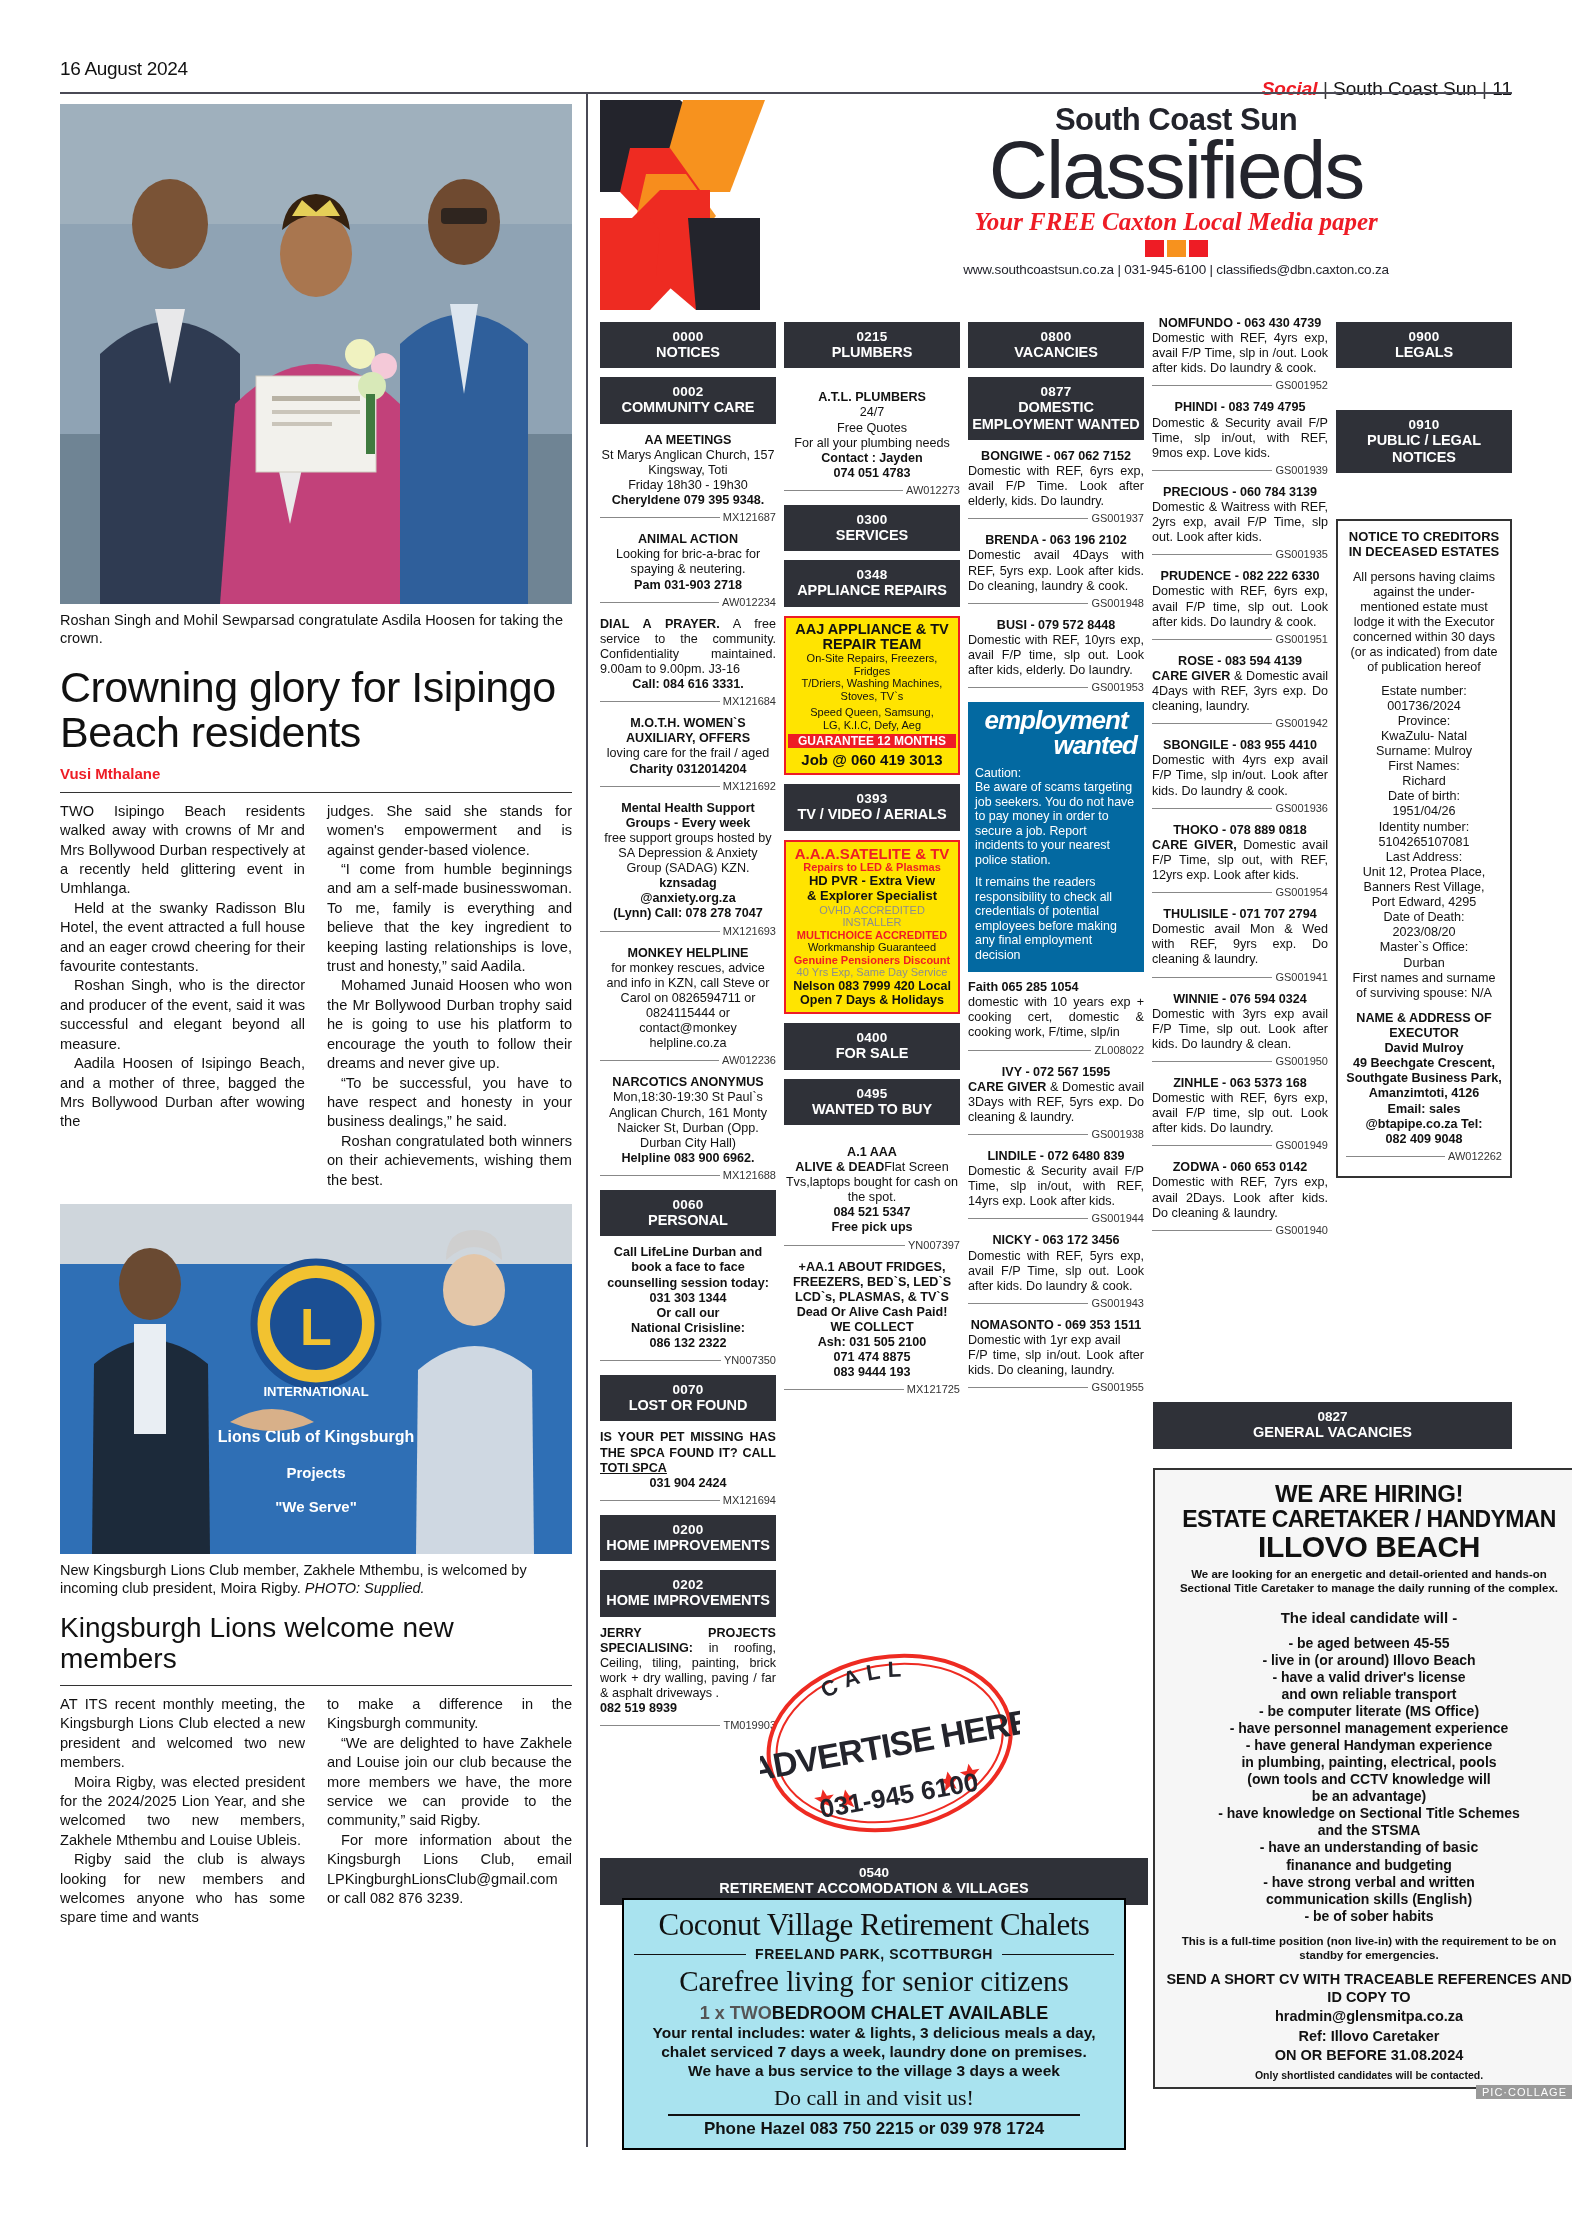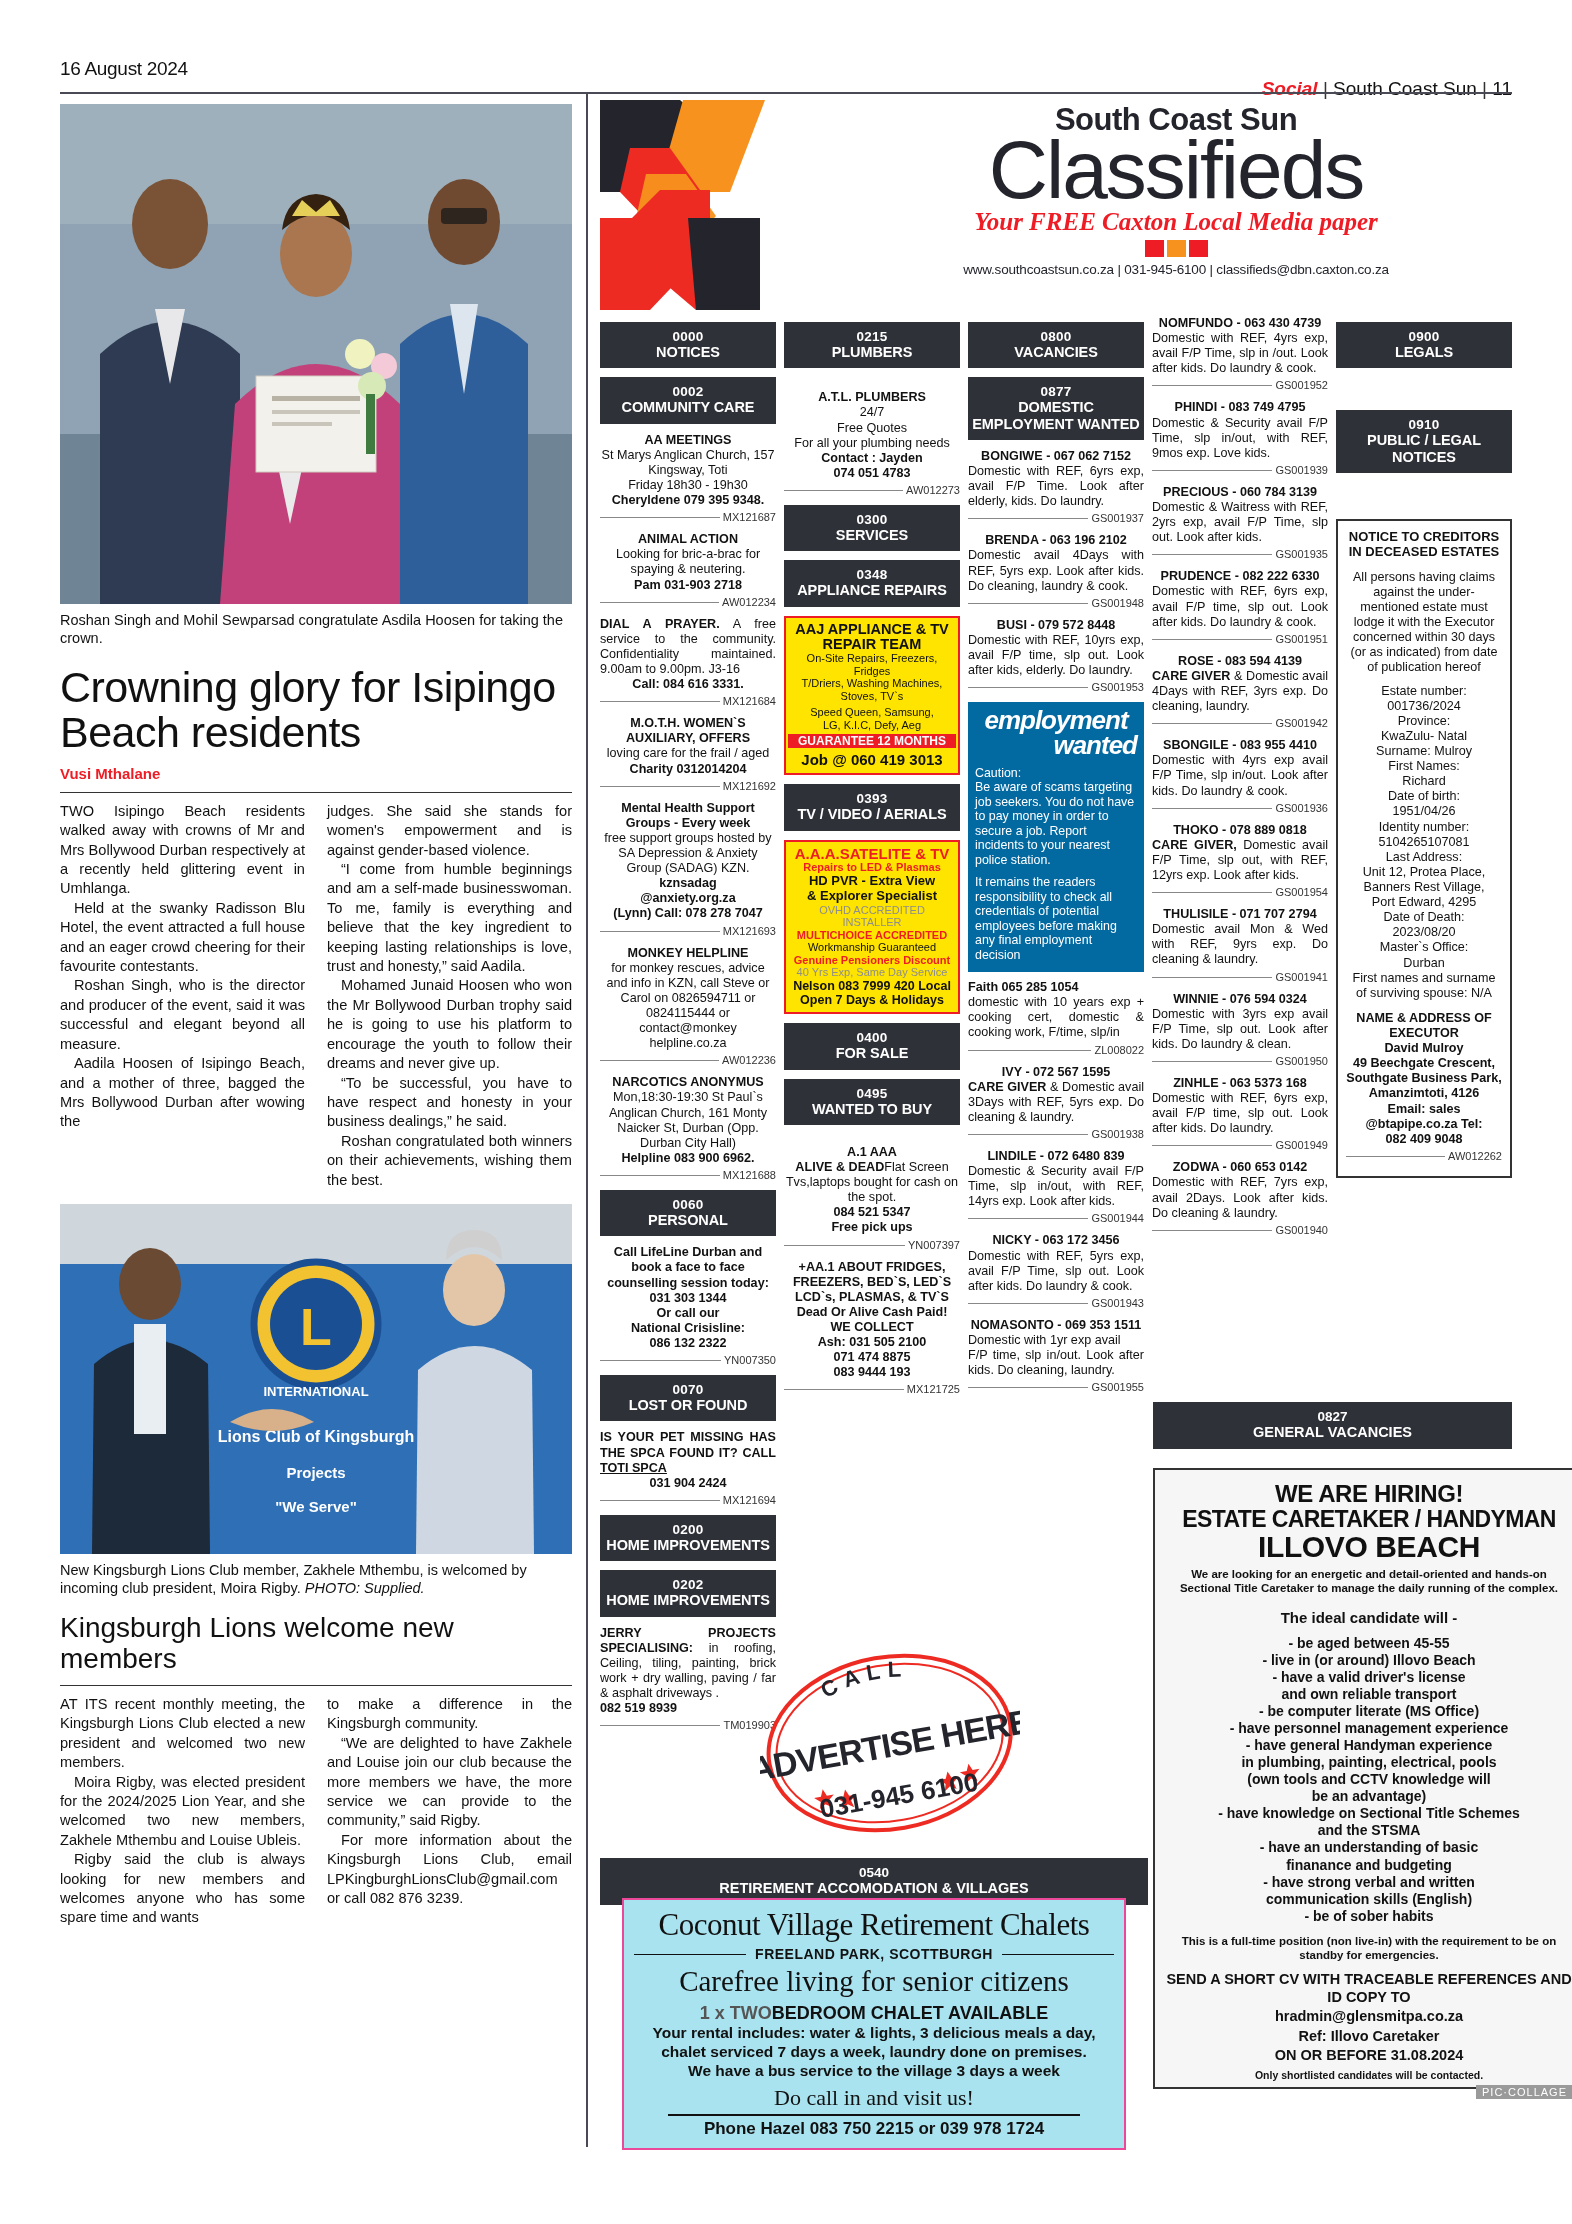--- a/index.html
+++ b/index.html
@@ -79,21 +79,21 @@
   
   .notice{border:2px solid #333;padding:9px 8px 4px;text-align:center;font-size:12.6px;line-height:1.2;}
   .notice .hd{font-weight:bold;font-size:13px;line-height:1.15;}
   .notice .bold{font-weight:bold;}
 
   
   .wide-cat{background:#2f3138;color:#fff;text-align:center;font-weight:bold;padding:7px 2px 8px;line-height:1.14;}
   .wide-cat .num{display:block;font-size:13.5px;}
   .wide-cat .nm{display:block;font-size:14.5px;}
 
-  .coconut{border:2px solid #ec4899;background:#a9e3ef;padding:7px 10px 9px;text-align:center;}
+  .coconut{border:2px solid #000000;background:#a9e3ef;padding:7px 10px 9px;text-align:center;}
   .coconut .t1{font-family:"Liberation Serif",serif;font-size:31px;letter-spacing:-0.5px;}
   .coconut .t2{font-size:14px;font-weight:bold;letter-spacing:0.5px;display:flex;align-items:center;gap:9px;justify-content:center;margin:3px 0;}
   .coconut .t2:before,.coconut .t2:after{content:"";height:1px;background:#111;flex:1;}
   .coconut .t3{font-family:"Liberation Serif",serif;font-size:29px;margin:1px 0 5px;}
   .coconut .t4{font-size:18px;font-weight:bold;}
   .coconut .t4 .gry{color:#555;}
   .coconut .t5{font-size:15.5px;font-weight:bold;line-height:1.22;}
   .coconut .t6{font-family:"Liberation Serif",serif;font-size:22px;margin:4px 0 2px;}
   .coconut .hr{height:2px;background:#111;margin:3px 34px;}
   .coconut .t7{font-size:17px;font-weight:bold;}

